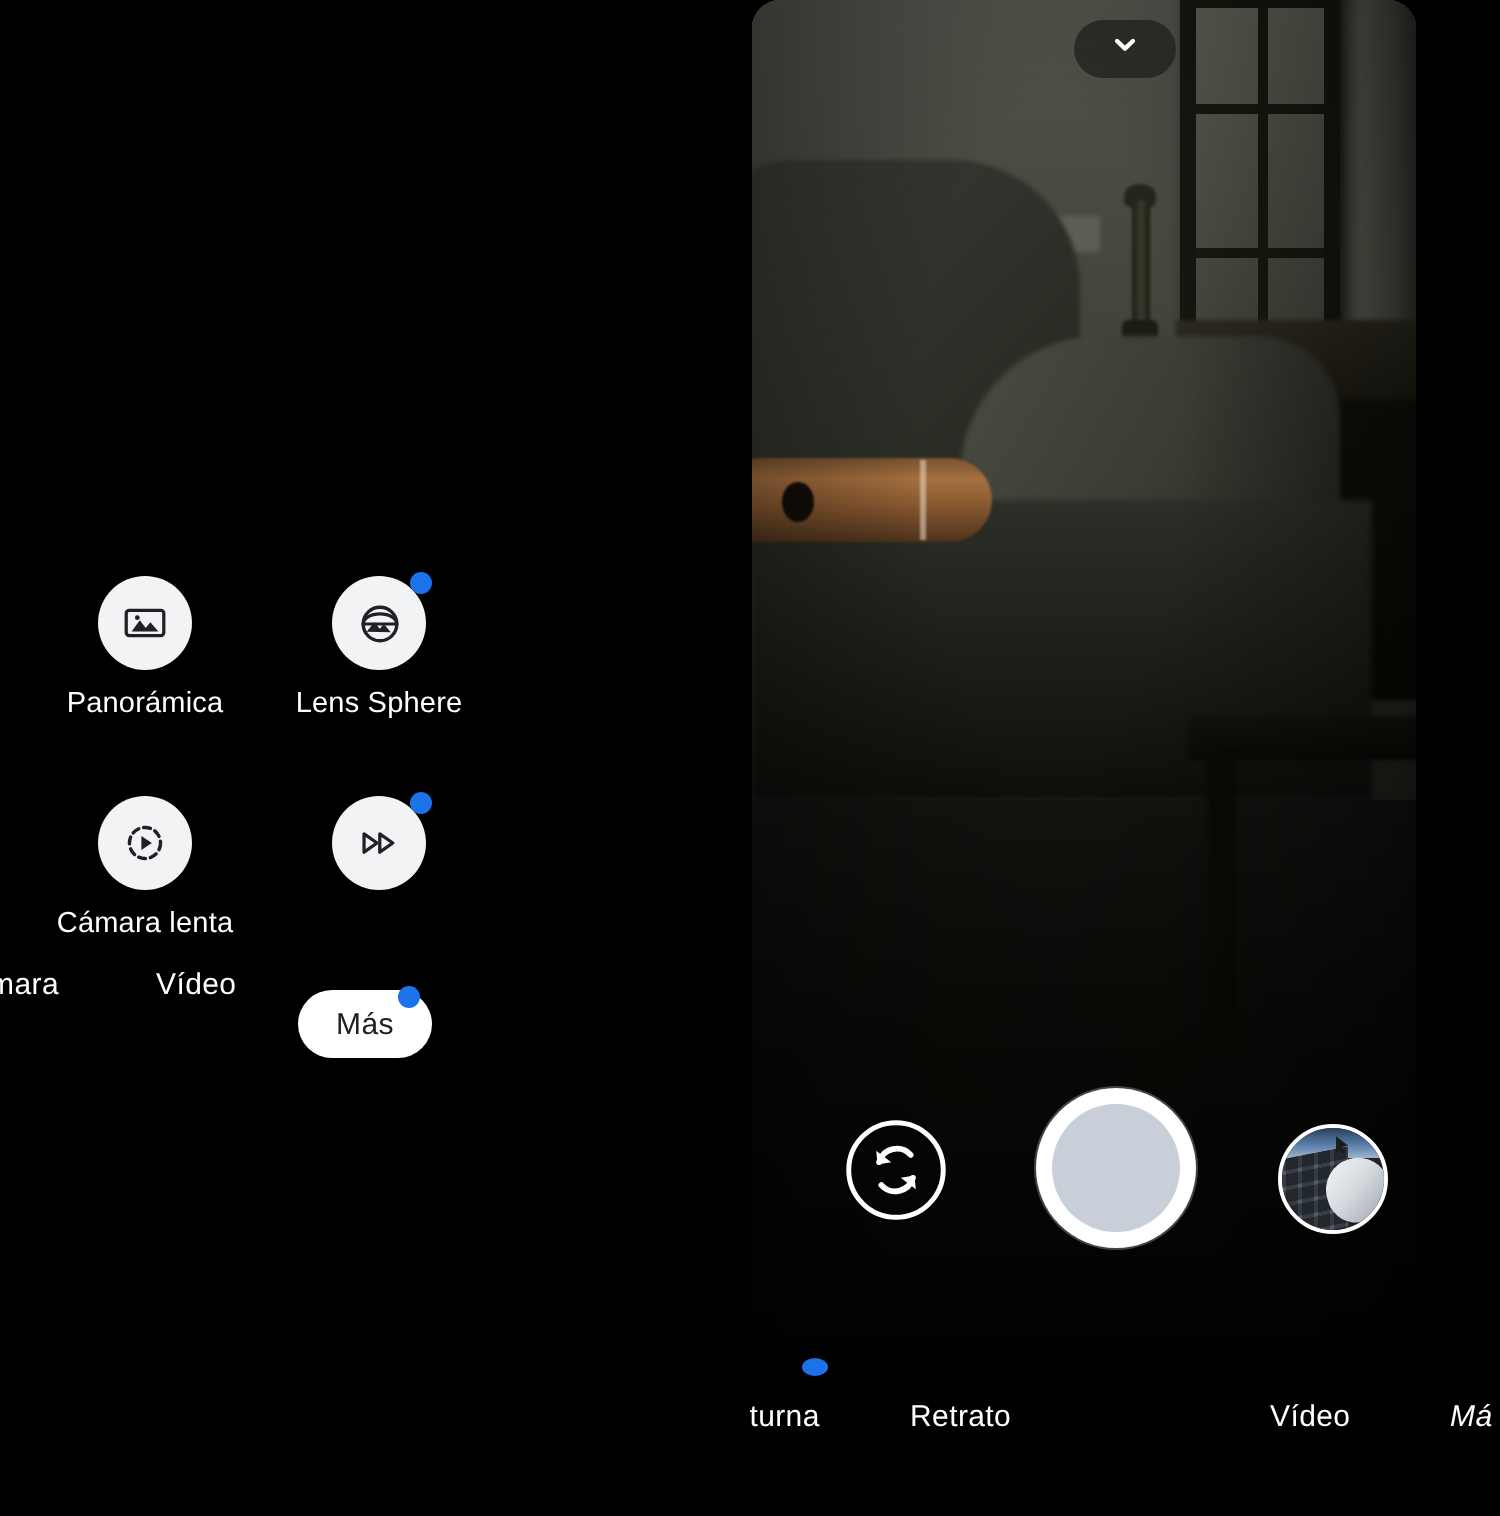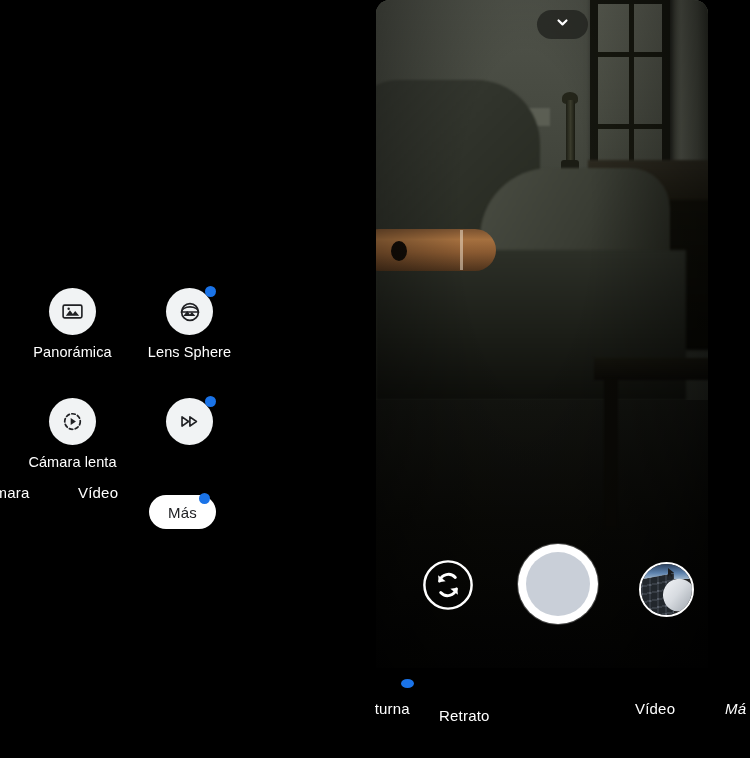--- a/index.html
+++ b/index.html
@@ -391,21 +391,21 @@
         </div>
 
       </div>
     </div>
 
     <div class="r-strip" style="left:0;width:375px;">
       <div class="strip-tab r-tab" style="left:-8px;">
         <span>cturna</span>
         <span class="tab-badge" style="top:-13px;left:34px;"></span>
       </div>
-      <div class="strip-tab r-tab" style="left:64px;align-items:flex-end;">
+      <div class="strip-tab r-tab" style="left:80px;">
         <span>Retrato</span>
       </div>
       <div class="strip-tab r-tab" style="left:260px;">
         <span>Vídeo</span>
       </div>
       <div class="strip-tab r-tab" style="left:350px;font-style:italic;">
         <span>Má</span>
       </div>
     </div>
 

